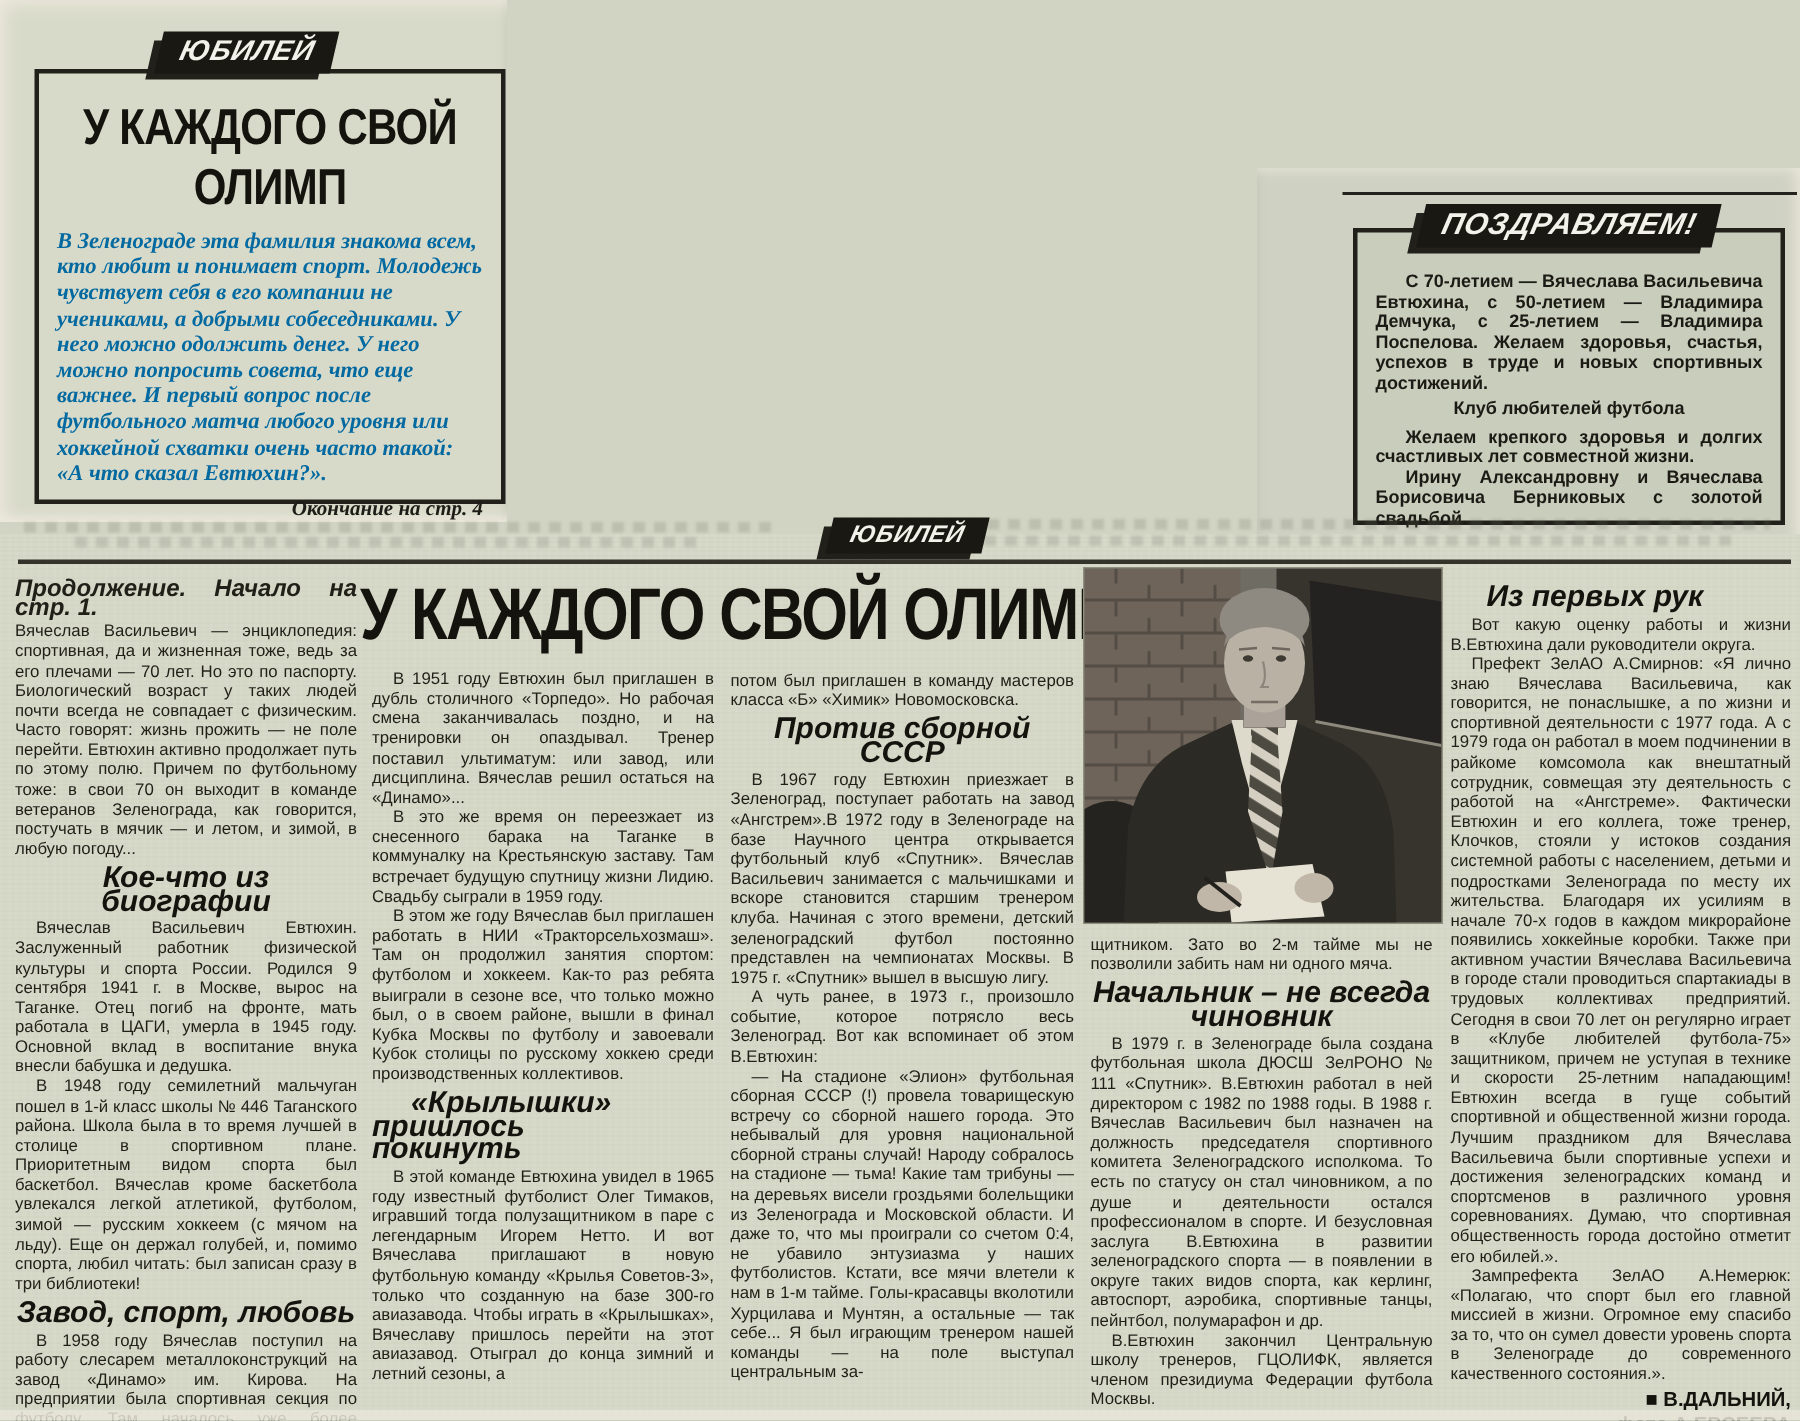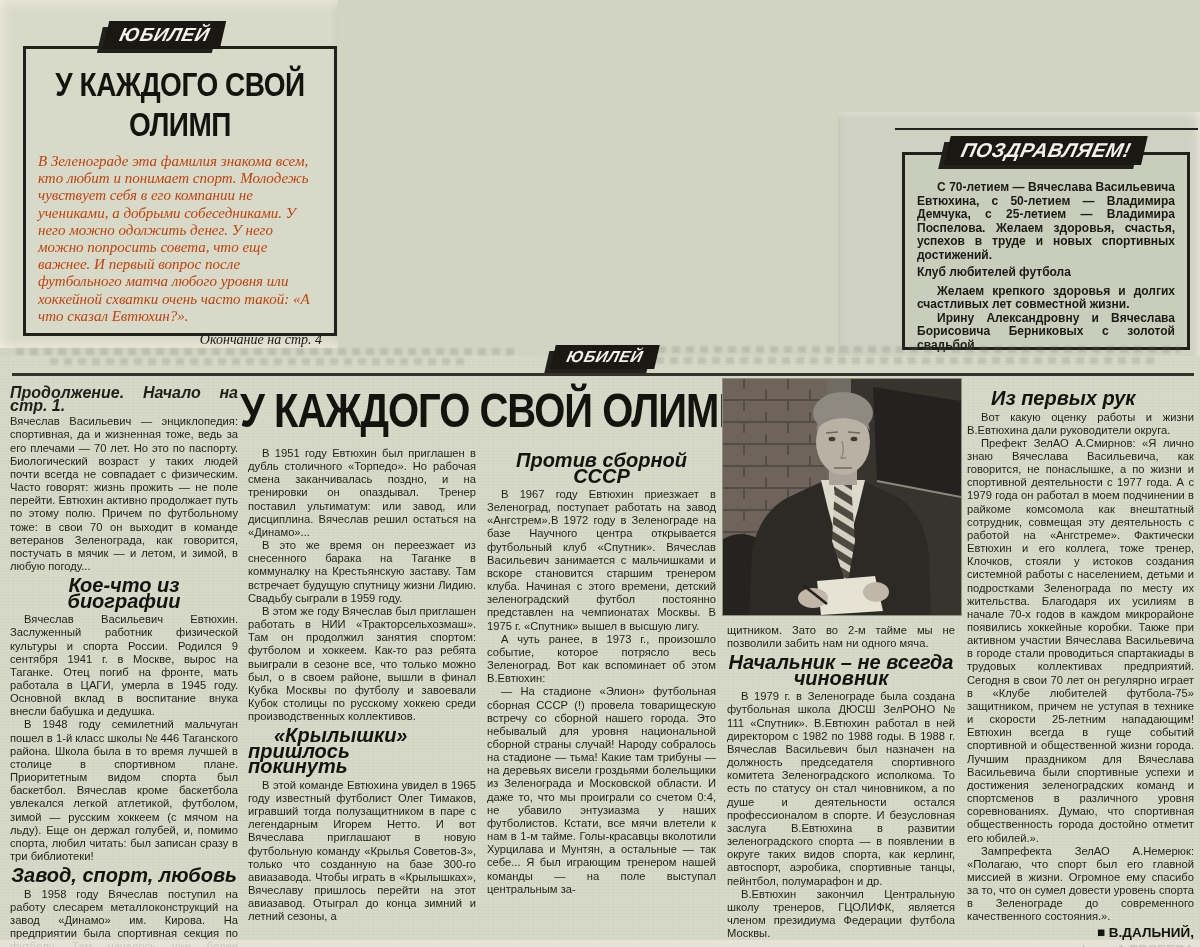--- a/index.html
+++ b/index.html
@@ -26,33 +26,33 @@
      box-shadow:-6px 5px 0 -1px #21201a;padding:3px 14px;white-space:nowrap;}
   .badge span{display:inline-block;font-style:italic;font-weight:bold;color:#f3f2ea;
      letter-spacing:.5px;font-family:"Liberation Sans",sans-serif;}
   
   #front-box{position:absolute;left:23px;top:46px;width:284px;height:276px;
      border:3px solid #21201b;padding:8px 12px 0 12px;box-sizing:content-box;}
   .badge-front{left:80px;top:-28px;}
   .badge-front span{font-size:19px;}
   .front-title{margin-top:8px;text-align:center;font-weight:bold;font-size:28px;line-height:33px;
      letter-spacing:-.5px;transform:scaleY(1.2);transform-origin:center top;white-space:pre-line;color:#14130e;}
-  .front-intro{margin-top:22px;font-family:"Liberation Serif",serif;font-style:italic;font-weight:normal;
-     font-size:15px;line-height:17.2px;color:#c2410c;}
-  .front-note{text-align:right;font-family:"Liberation Serif",serif;font-style:italic;font-weight:normal;
+  .front-intro{margin-top:22px;font-family:"Liberation Serif",serif;font-style:italic;font-weight:bold;
+     font-size:15px;line-height:17.2px;color:#0369a1;}
+  .front-note{text-align:right;font-family:"Liberation Serif",serif;font-style:italic;font-weight:bold;
      font-size:14px;margin-top:7px;}
   
   .thin-rule{position:absolute;left:57px;top:16px;width:303px;height:2px;background:#23221c;}
   #congrats-box{position:absolute;left:64px;top:40px;width:288px;height:198px;
      border:3px solid #21201b;background:#c9cdbc;padding:26px 12px 0 12px;box-sizing:border-box;}
   .badge-congrats{left:50%;top:-19px;transform:translateX(-50%) skewX(-13deg);}
   .badge-congrats span{font-size:20px;}
   .cg{margin:0;font-size:12px;font-weight:bold;line-height:13.5px;text-align:justify;color:#1b1a14;}
   .cg-ind{text-indent:20px;}
-  .sign-right{text-align:left;margin:4px 0 5px 0;}
+  .sign-right{text-align:center;margin:4px 0 5px 0;}
   .sign-center{text-align:center;margin-top:7px;}
   
   #main-rule{position:absolute;left:12px;top:17px;width:1182px;height:3px;background:#34332b;}
   .badge-main{left:553px;top:-11px;}
   .badge-main span{font-size:16px;}
   #main-title{position:absolute;left:240px;top:27px;width:476px;text-align:center;font-weight:bold;
      font-size:40px;letter-spacing:-1px;white-space:nowrap;transform:scaleY(1.22);
      transform-origin:center top;color:#14130e;}
   #photo{position:absolute;left:722px;top:22px;width:238px;height:236px;border:1px solid #90907f;
      background:#6f6c64;}
@@ -170,20 +170,21 @@
     <div class="col" id="col2">
       <p>В 1951 году Евтюхин был приглашен в дубль столичного «Торпедо». Но рабочая смена заканчивалась поздно, и на тренировки он опаздывал. Тренер поставил ультиматум: или завод, или дисциплина. Вячеслав решил остаться на «Динамо»...</p>
       <p>В это же время он переезжает из снесенного барака на Таганке в коммуналку на Крестьянскую заставу. Там встречает будущую спутницу жизни Лидию. Свадьбу сыграли в 1959 году.</p>
       <p>В этом же году Вячеслав был приглашен работать в НИИ «Тракторсельхозмаш». Там он продолжил занятия спортом: футболом и хоккеем. Как-то раз ребята выиграли в сезоне все, что только можно был, о в своем районе, вышли в финал Кубка Москвы по футболу и завоевали Кубок столицы по русскому хоккею среди производственных коллективов.</p>
       <h3 class="h-left">«Крылышки» пришлось
 покинуть</h3>
       <p>В этой команде Евтюхина увидел в 1965 году известный футболист Олег Тимаков, игравший тогда полузащитником в паре с легендарным Игорем Нетто. И вот Вячеслава приглашают в новую футбольную команду «Крылья Советов-3», только что созданную на базе 300-го авиазавода. Чтобы играть в «Крылышках», Вячеславу пришлось перейти на этот авиазавод. Отыграл до конца зимний и летний сезоны, а</p>
     </div>
 
     <div class="col" id="col3">
+      <p class="noind">потом был приглашен в команду мастеров класса «Б» «Химик» Новомосковска.</p>
       <h3>Против сборной СССР</h3>
       <p>В 1967 году Евтюхин приезжает в Зеленоград, поступает работать на завод «Ангстрем».В 1972 году в Зеленограде на базе Научного центра открывается футбольный клуб «Спутник». Вячеслав Васильевич занимается с мальчишками и вскоре становится старшим тренером клуба. Начиная с этого времени, детский зеленоградский футбол постоянно представлен на чемпионатах Москвы. В 1975 г. «Спутник» вышел в высшую лигу.</p>
       <p>А чуть ранее, в 1973 г., произошло событие, которое потрясло весь Зеленоград. Вот как вспоминает об этом В.Евтюхин:</p>
       <p>— На стадионе «Элион» футбольная сборная СССР (!) провела товарищескую встречу со сборной нашего города. Это небывалый для уровня национальной сборной страны случай! Народу собралось на стадионе — тьма! Какие там трибуны — на деревьях висели гроздьями болельщики из Зеленограда и Московской области. И даже то, что мы проиграли со счетом 0:4, не убавило энтузиазма у наших футболистов. Кстати, все мячи влетели к нам в 1-м тайме. Голы-красавцы вколотили Хурцилава и Мунтян, а остальные — так себе... Я был играющим тренером нашей команды — на поле выступал центральным за-</p>
     </div>
 
     <div class="col" id="col4">
       <p class="noind">щитником. Зато во 2-м тайме мы не позволили забить нам ни одного мяча.</p>
       <h3>Начальник – не всегда чиновник</h3>
       <p>В 1979 г. в Зеленограде была создана футбольная школа ДЮСШ ЗелРОНО № 111 «Спутник». В.Евтюхин работал в ней директором с 1982 по 1988 годы. В 1988 г. Вячеслав Васильевич был назначен на должность председателя спортивного комитета Зеленоградского исполкома. То есть по статусу он стал чиновником, а по душе и деятельности остался профессионалом в спорте. И безусловная заслуга В.Евтюхина в развитии зеленоградского спорта — в появлении в округе таких видов спорта, как керлинг, автоспорт, аэробика, спортивные танцы, пейнтбол, полумарафон и др.</p>

